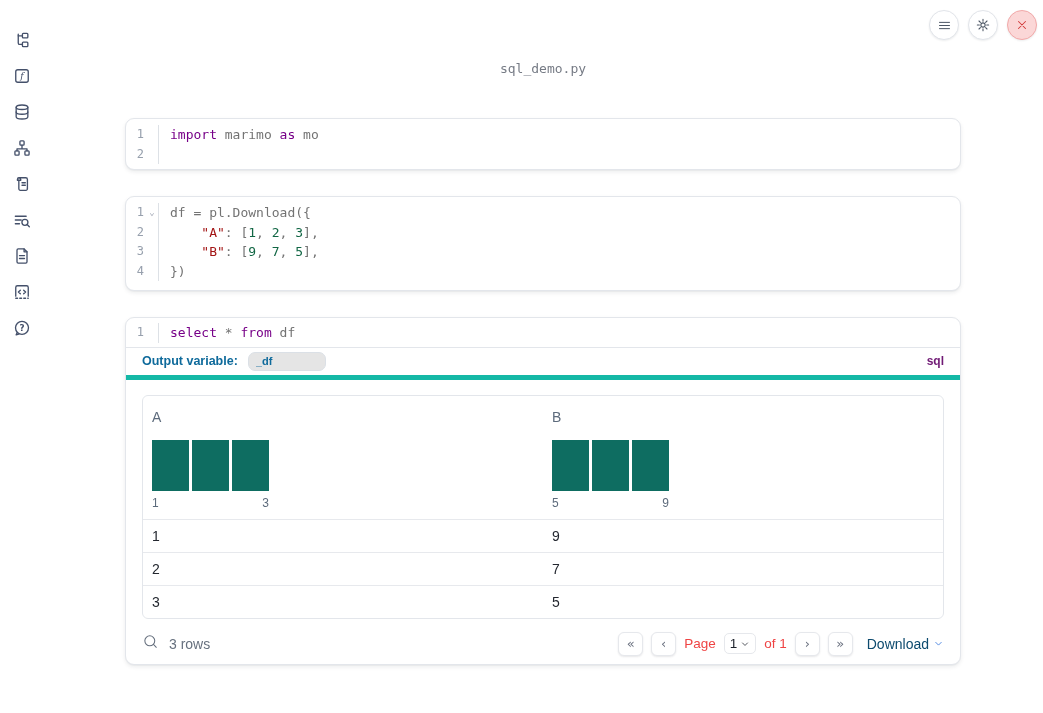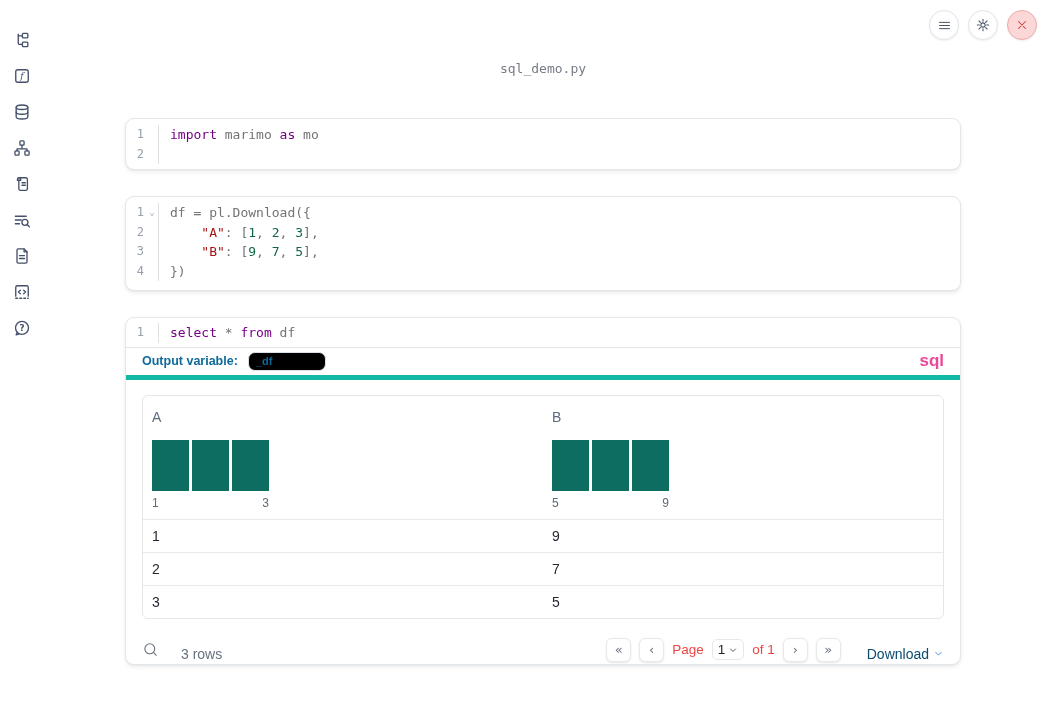--- a/index.html
+++ b/index.html
@@ -46,38 +46,38 @@
   .tok-str { color:#a31515; }
   .tok-num { color:#116644; }
   .tok-pl { color:#737373; }
 
   
   .sql-footer { height:33px; border-top:1px solid #e3e6eb; border-bottom:5px solid #14b8a6;
                 display:flex; align-items:center; padding:0 16px; background:#fff; }
   .outvar-label { font-size:12.5px; font-weight:bold; color:#0e6a9b; }
   .outvar-input { margin-left:10px; width:78px; height:19px; border:1px solid #dbe0e6; border-radius:7px;
                   padding:0 7px; font-family:"Liberation Sans", sans-serif;
-                  font-size:11px; font-weight:bold; color:#0e6a9b; background:#000000; }
-  .lang-badge { margin-left:auto; font-size:17px; font-weight:bold; color:#ec4899; }
+                  font-size:11px; font-weight:bold; color:#0e6a9b; background:#e5e5e5; }
+  .lang-badge { margin-left:auto; font-size:12px; font-weight:bold; color:#701a75; }
 
   
   .output-area { padding:15px 16px 0; }
   .table-card { border:1px solid #e3e6eb; border-radius:6px; overflow:hidden; }
   .hist-row { display:flex; padding:13px 0 9px; }
   .hist-col { width:50%; padding-left:9px; }
   .hist-header { font-size:14px; color:#5d6b7c; cursor:pointer; }
   .hist-bars { margin-top:15px; display:flex; gap:3px; height:51px; }
   .hist-bar { width:37px; height:51px; }
   .hist-labels { width:117px; display:flex; justify-content:space-between; margin-top:5px;
                  font-size:12px; color:#5d6b7c; }
   .t-row { display:flex; align-items:center; height:33px; border-top:1px solid #e7e9ed;
            font-size:14px; color:#23272f; }
   .t-cell { width:50%; padding-left:9px; }
 
-  .out-footer { display:flex; align-items:flex-end; height:36px; margin-top:7px;gap:12px; }
+  .out-footer { display:flex; align-items:center; height:36px; margin-top:7px; }
   .search-icon svg { stroke:#66707e; fill:none; stroke-width:1.5; stroke-linecap:round; }
   .row-count { margin-left:10px; font-size:14px; color:#66707e; }
   .pager { margin-left:auto; display:flex; align-items:center; gap:8px; }
   .pg-btn { width:25px; height:24px; border-radius:6px; border:1px solid #e6e8ec; background:#fff;
             box-shadow:0 1px 2px rgba(15,23,42,.10); color:#6b7280; font-size:13px; line-height:1;
             display:flex; align-items:center; justify-content:center; cursor:pointer;
             font-family:"DejaVu Sans", sans-serif; }
   .pg-label { font-size:13.5px; color:#ef4444; }
   .pg-select { display:flex; align-items:center; gap:3px; border:1px solid #e6e8ec; border-radius:5px;
                padding:2px 5px; font-size:13.5px; color:#1d222b; cursor:pointer; background:#fff; }

